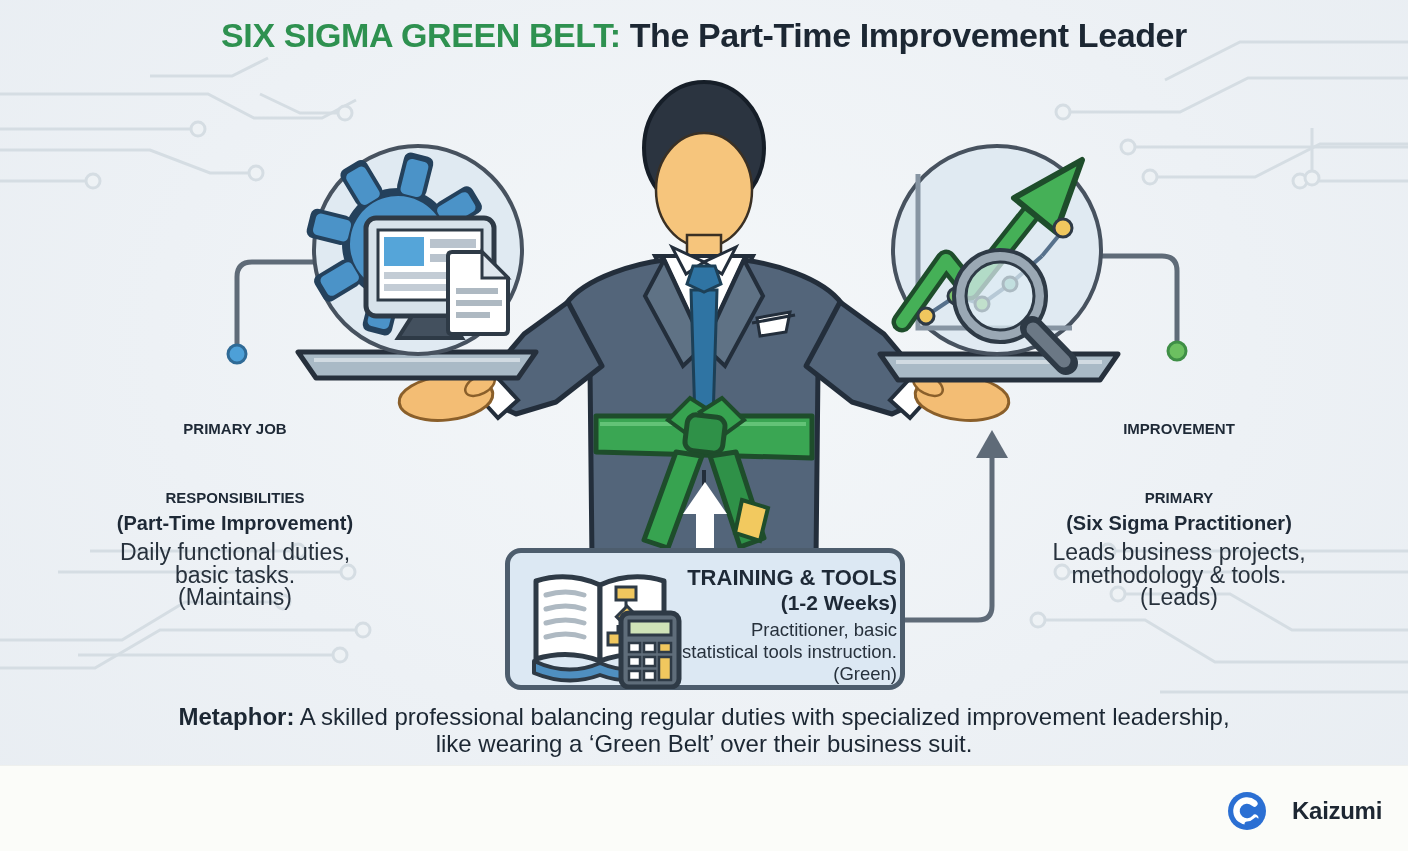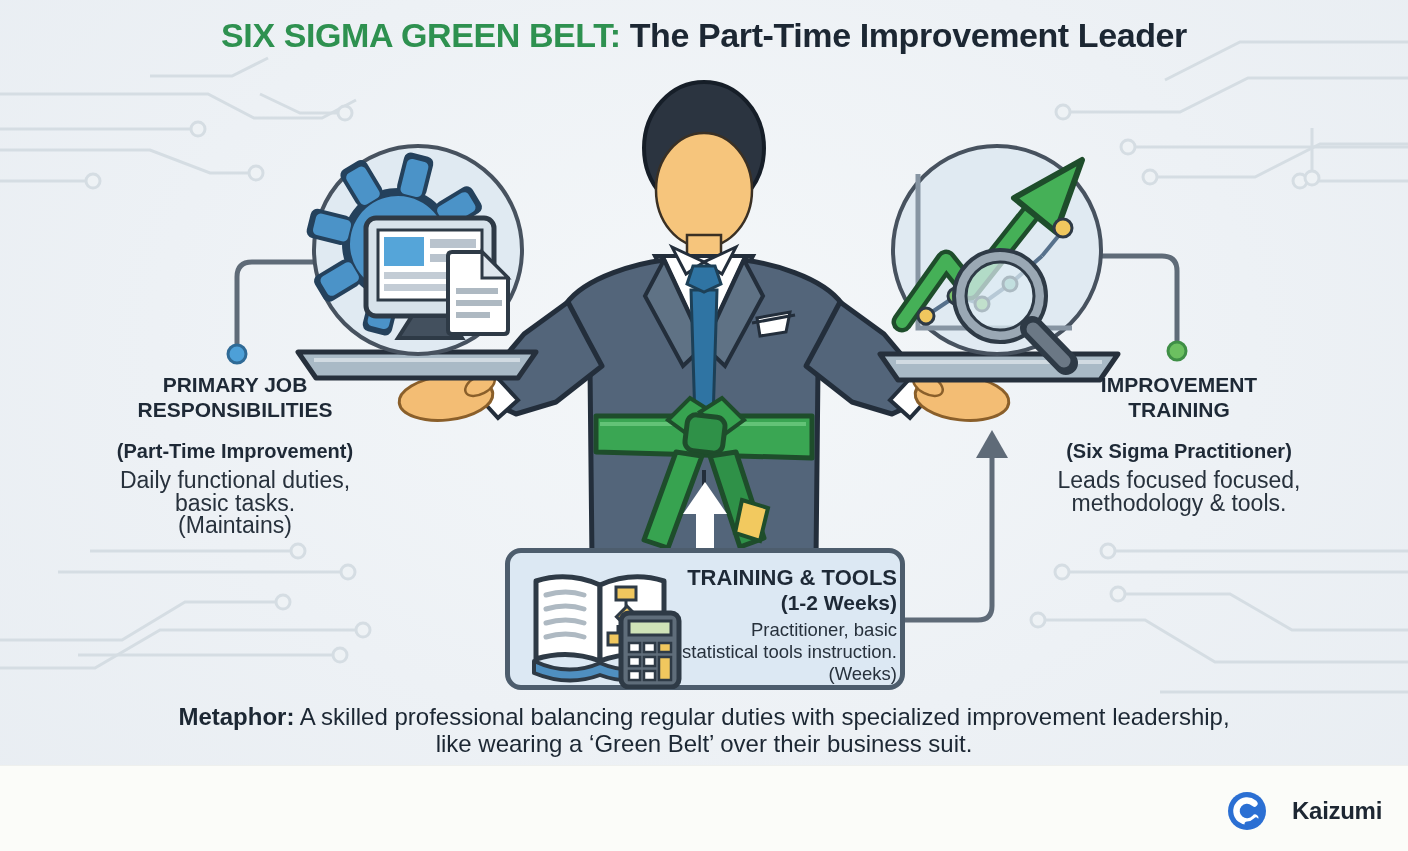--- a/index.html
+++ b/index.html
@@ -13,22 +13,22 @@
   svg{display:block;}
   
   .title{
     left:0;top:16px;width:100%;text-align:center;
     font-size:34px;font-weight:bold;letter-spacing:-0.4px;white-space:nowrap;
   }
   .title .hl{color:#2e9150;}
   .title .rest{color:#1c2733;}
   
   .panel{text-align:center;line-height:25px;}
-  .panel .h{font-size:21px;font-weight:bold;color:#1e2936;}
-  .panel .sub{font-size:20px;font-weight:bold;color:#1e2936;margin-top:17px;}
+  .panel .h{font-size:15px;font-weight:bold;color:#1e2936;margin-top:44px;}
+  .panel .sub{font-size:20px;font-weight:bold;color:#1e2936;margin-top:1px;}
   .panel .body{font-size:23px;line-height:22.5px;color:#27313c;margin-top:5px;}
   .panel-left{left:78px;top:372px;width:314px;}
   .panel-right{left:1020px;top:372px;width:318px;}
   
   .training-box{
     left:505px;top:548px;width:400px;height:142px;box-sizing:border-box;
     background:#dce8f3;border:5px solid #4d5d6d;border-radius:16px;
   }
   .training-icon{position:absolute;left:10px;top:8px;}
   .training-text{position:absolute;left:172px;top:12px;width:215px;line-height:25px;text-align:right;}
@@ -254,25 +254,26 @@
     <div class="sub">(Part-Time Improvement)</div>
     <div class="body">
       <div>Daily functional duties,</div>
       <div>basic tasks.</div>
       <div>(Maintains)</div>
     </div>
   </div>
 
   <div class="abs panel panel-right">
     <div class="h">IMPROVEMENT</div>
-    <div class="h">TRAINING</div>
+    <div class="h">PRIMARY</div>
     <div class="sub">(Six Sigma Practitioner)</div>
     <div class="body">
-      <div>Leads focused focused,</div>
+      <div>Leads business projects,</div>
       <div>methodology &amp; tools.</div>
+      <div>(Leads)</div>
     </div>
   </div>
 
   <div class="abs training-box">
     <svg class="training-icon" width="165" height="128" viewBox="0 0 165 128">
 
       <path d="M14,100 Q48,116 80,102 Q112,116 146,100 L146,112 Q112,126 80,114 Q48,126 14,112 Z" fill="#4f8fc0" stroke="#2e3a46" stroke-width="4" stroke-linejoin="round"></path>
       <path d="M16,20 Q48,10 80,24 L80,100 Q48,88 16,98 Z" fill="#ffffff" stroke="#2e3a46" stroke-width="5" stroke-linejoin="round"></path>
       <path d="M144,20 Q112,10 80,24 L80,100 Q112,88 144,98 Z" fill="#ffffff" stroke="#2e3a46" stroke-width="5" stroke-linejoin="round"></path>
       <path d="M26,34 Q46,28 64,34 M26,48 Q46,42 64,48 M26,62 Q46,56 64,62 M26,76 Q46,70 64,76" fill="none" stroke="#aeb9c2" stroke-width="5" stroke-linecap="round"></path>
@@ -297,21 +298,21 @@
         <rect x="139" y="82" width="12" height="9"></rect>
         <rect x="139" y="96" width="12" height="23"></rect>
       </g>
     </svg>
     <div class="training-text">
       <div class="h">TRAINING &amp; TOOLS</div>
       <div class="sub">(1-2 Weeks)</div>
       <div class="body">
         <div>Practitioner, basic</div>
         <div>statistical tools instruction.</div>
-        <div>(Weeks)</div>
+        <div>(Green)</div>
       </div>
     </div>
   </div>
 
   <div class="abs metaphor">
     <div>
       <span class="lbl">Metaphor:</span>
       <span>A skilled professional balancing regular duties with specialized improvement leadership,</span>
     </div>
     <div>like wearing a ‘Green Belt’ over their business suit.</div>

